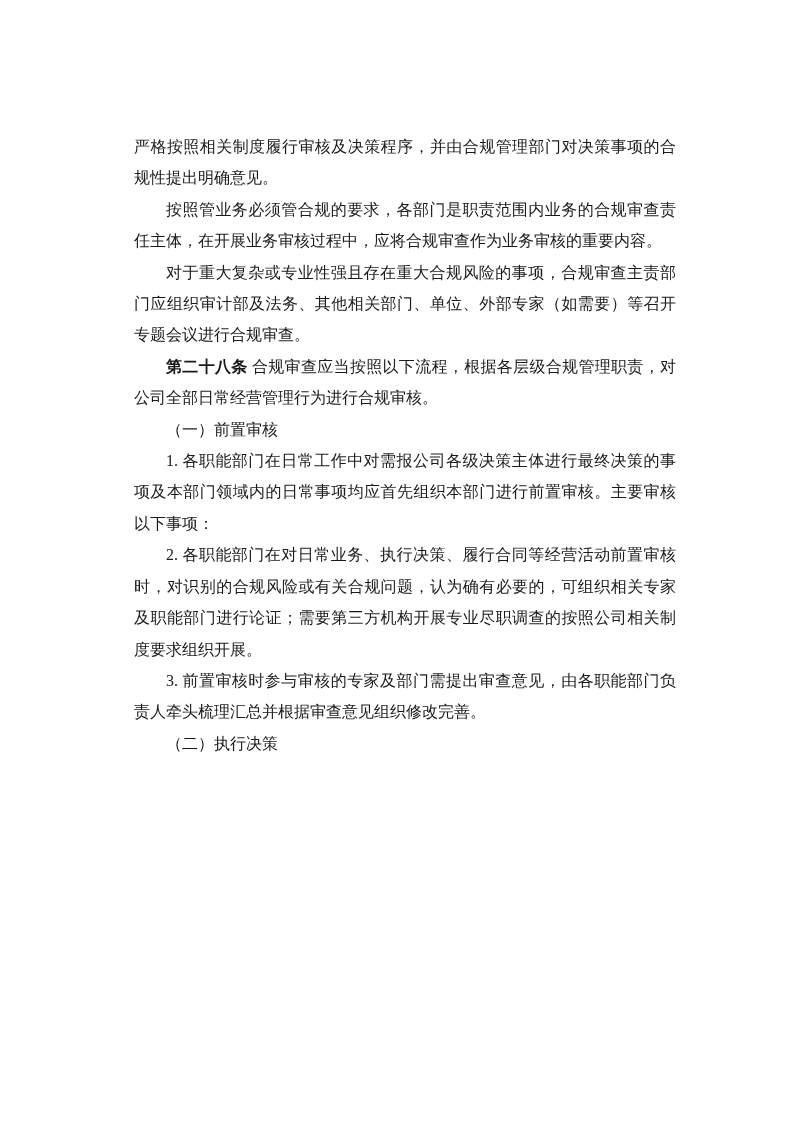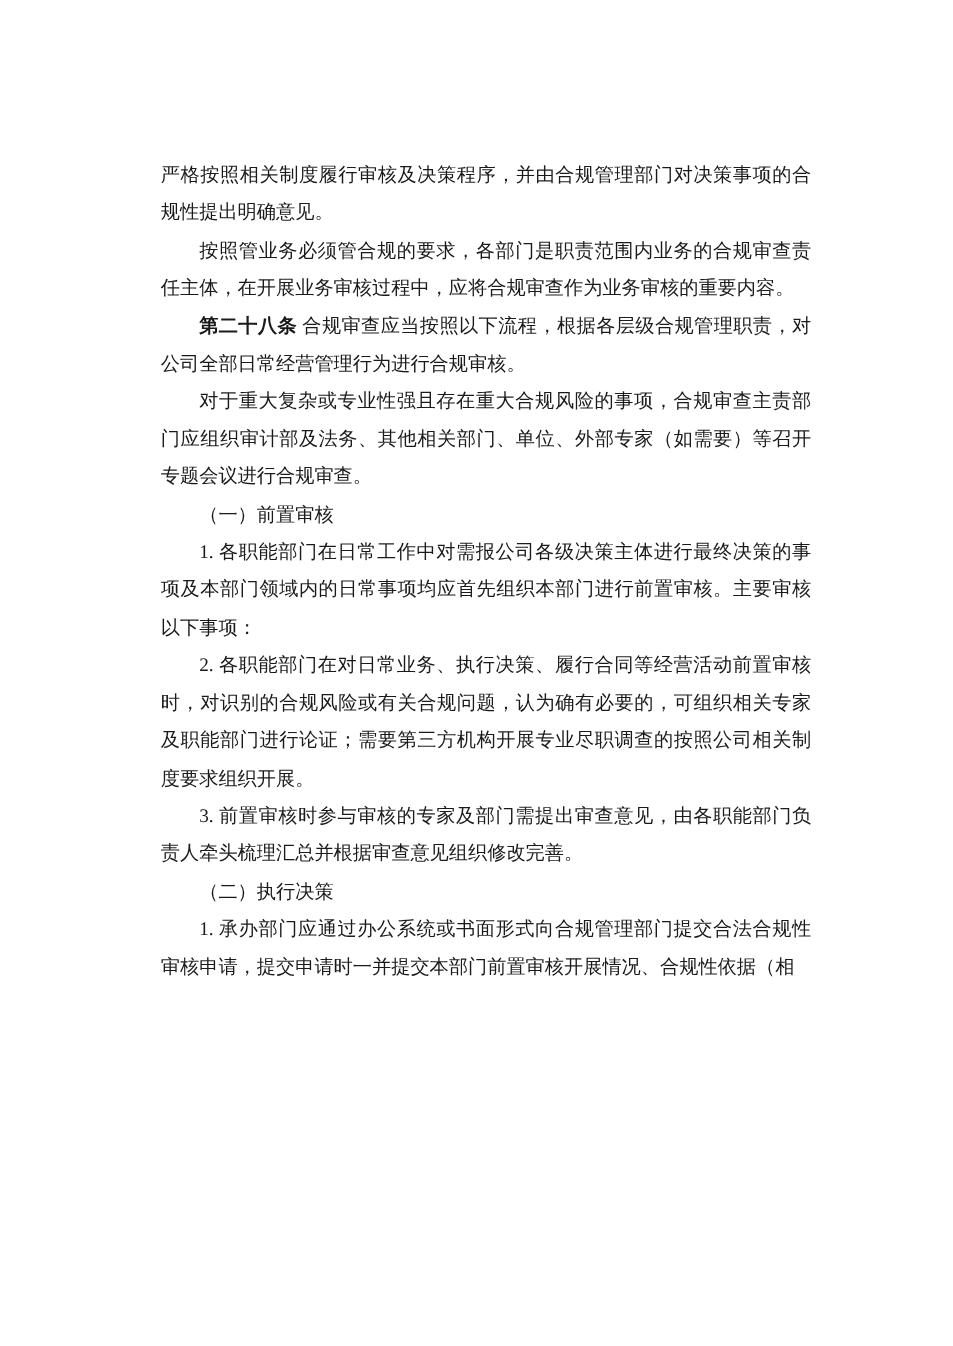--- a/index.html
+++ b/index.html
@@ -50,34 +50,33 @@
 </head>
 <body>
 
 <div class="page">
   <div class="textblock">
 
     <p class="para no-indent">严格按照相关制度履行审核及决策程序，并由合规管理部门对决策事项的合规性提出明确意见。</p>
 
     <p class="para">按照管业务必须管合规的要求，各部门是职责范围内业务的合规审查责任主体，在开展业务审核过程中，应将合规审查作为业务审核的重要内容。</p>
 
+    <p class="para">对于重大复杂或专业性强且存在重大合规风险的事项，合规审查主责部门应组织审计部及法务、其他相关部门、单位、外部专家（如需要）等召开专题会议进行合规审查。</p>
+
     <p class="para"><b class="lead">第二十八条</b><span> 合规审查应当按照以下流程，根据各层级合规管理职责，对公司全部日常经营管理行为进行合规审核。</span></p>
-
-    <p class="para">对于重大复杂或专业性强且存在重大合规风险的事项，合规审查主责部门应组织审计部及法务、其他相关部门、单位、外部专家（如需要）等召开专题会议进行合规审查。</p>
 
     <p class="para">（一）前置审核</p>
 
     <p class="para">1. 各职能部门在日常工作中对需报公司各级决策主体进行最终决策的事项及本部门领域内的日常事项均应首先组织本部门进行前置审核。主要审核以下事项：</p>
 
 
 
 
 
     <p class="para">2. 各职能部门在对日常业务、执行决策、履行合同等经营活动前置审核时，对识别的合规风险或有关合规问题，认为确有必要的，可组织相关专家及职能部门进行论证；需要第三方机构开展专业尽职调查的按照公司相关制度要求组织开展。</p>
 
     <p class="para">3. 前置审核时参与审核的专家及部门需提出审查意见，由各职能部门负责人牵头梳理汇总并根据审查意见组织修改完善。</p>
 
     <p class="para">（二）执行决策</p>
 
-    <p class="para">1. 承办部门应通过办公系统或书面形式向合规管理部门提交合法合规性审核申请，提交申请时一并提交本部门前置审核开展情况、合规性依据（相</p>
 
   </div>
 </div>
 
 </body></html>

